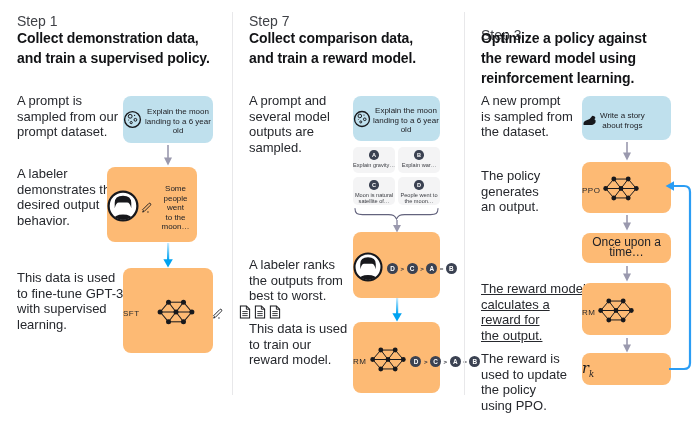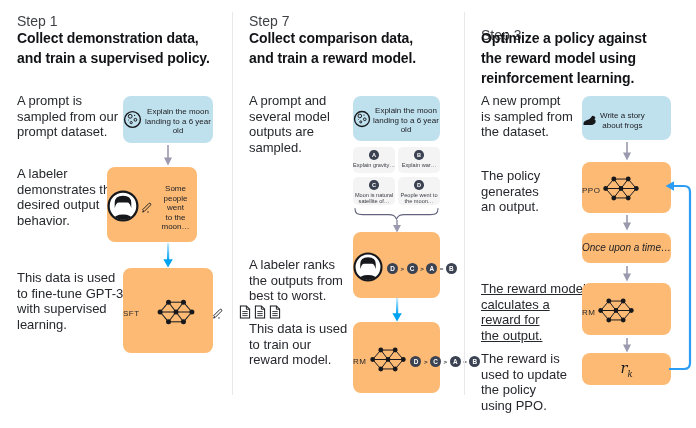--- a/index.html
+++ b/index.html
@@ -364,21 +364,21 @@
 </div>
 
 <span class="abs" style="left:619.5px;top:215px;">
   <svg width="14" height="16" viewBox="0 0 14 16">
       <line x1="7" y1="0" x2="7" y2="8" stroke="#9a99ae" stroke-width="1.6"></line>
       <polygon points="3,7.6 11,7.6 7,15.4" fill="#9a99ae"></polygon>
     </svg>
 </span>
 
 <div class="abs box gray" style="left:582px;top:233px;width:89px;height:30px;justify-content:center;">
-  <div class="caption" style="font-size:10px;font-style:italic;">Once upon a time…</div>
+  <div class="caption" style="font-size:12px;">Once upon a time…</div>
 </div>
 
 <span class="abs" style="left:619.5px;top:266px;">
   <svg width="14" height="16" viewBox="0 0 14 16">
       <line x1="7" y1="0" x2="7" y2="8" stroke="#9a99ae" stroke-width="1.6"></line>
       <polygon points="3,7.6 11,7.6 7,15.4" fill="#9a99ae"></polygon>
     </svg>
 </span>
 
 <div class="abs box gray" style="left:582px;top:283px;width:89px;height:52px;padding-top:6px;gap:2px;">
@@ -409,21 +409,21 @@
   </span>
 </div>
 
 <span class="abs" style="left:619.5px;top:338px;">
   <svg width="14" height="15" viewBox="0 0 14 15">
       <line x1="7" y1="0" x2="7" y2="7" stroke="#9a99ae" stroke-width="1.6"></line>
       <polygon points="3,6.6 11,6.6 7,14.4" fill="#9a99ae"></polygon>
     </svg>
 </span>
 
-<div class="abs box gray" style="left:582px;top:353px;width:89px;height:32px;justify-content:center;">
+<div class="abs box gray" style="left:582px;top:353px;width:89px;height:32px;">
   <span class="rk"><span>r</span><sub>k</sub></span>
 </div>
 
 <span class="abs" style="left:663px;top:175px;">
   <svg width="33" height="202" viewBox="0 0 33 202">
     <path d="M6,194 H21 Q27,194 27,188 V17 Q27,11 21,11 H11" fill="none" stroke="#2b9df4" stroke-width="2.2" stroke-linejoin="round"></path>
     <polygon points="11,6.2 11,15.8 2.5,11" fill="#2b9df4"></polygon>
   </svg>
 </span>
 

